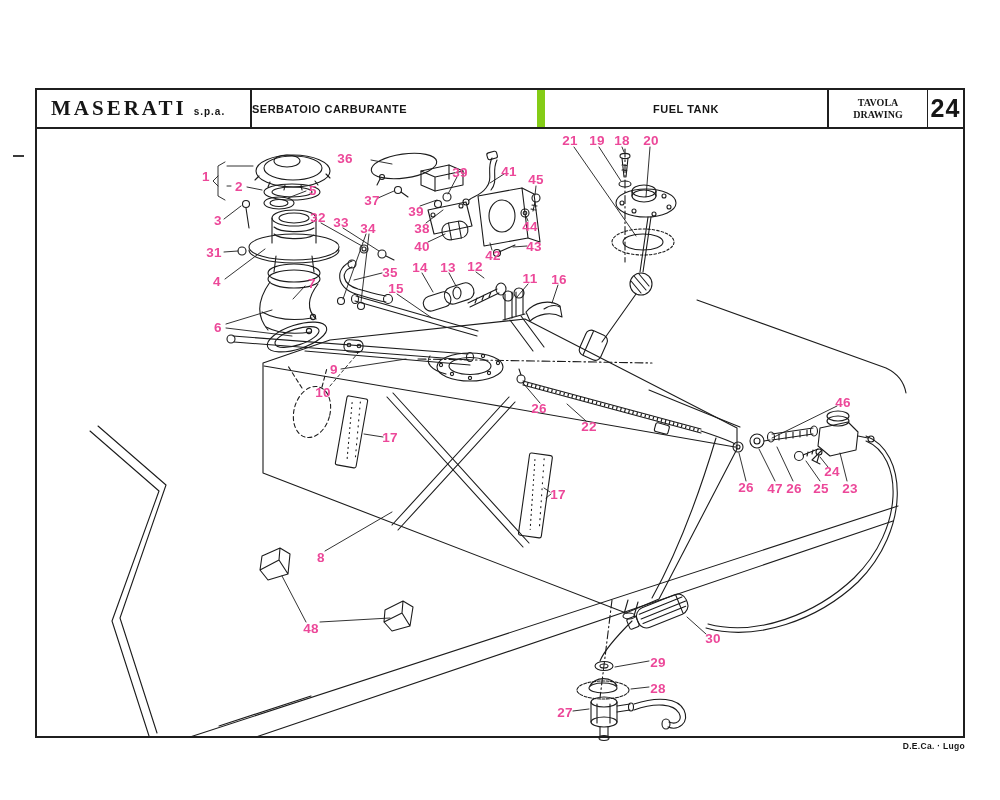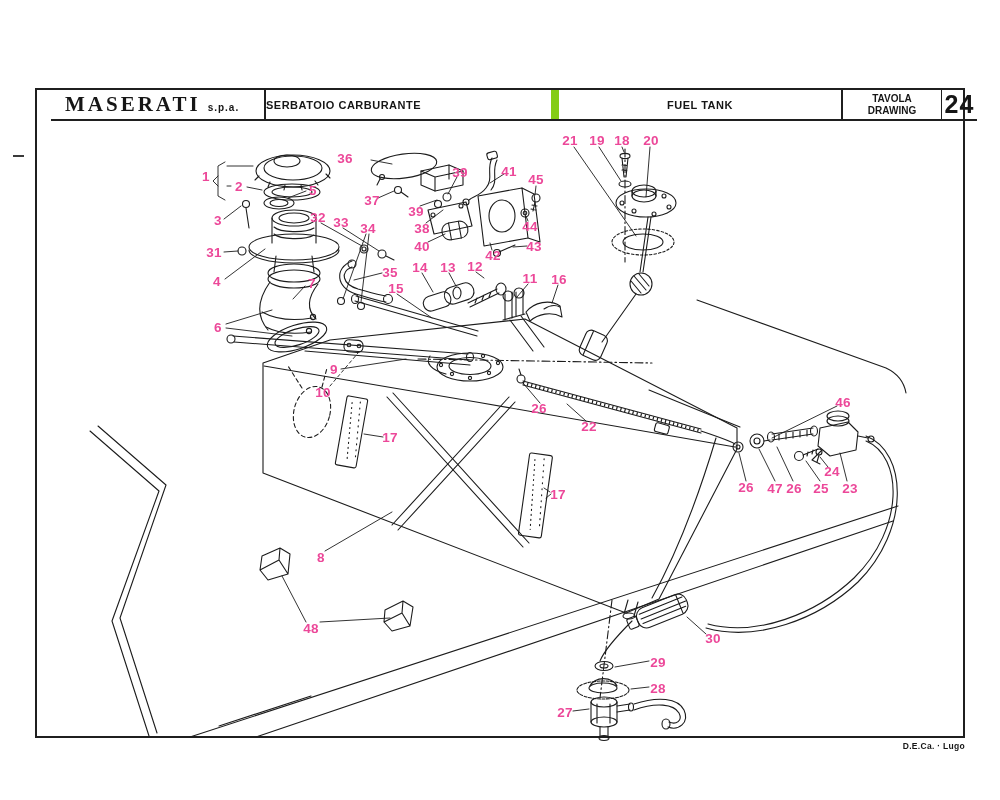--- a/index.html
+++ b/index.html
@@ -5,30 +5,30 @@
   html,body{margin:0;padding:0;}
   body{
     width:1000px;height:800px;position:relative;background:#ffffff;
     font-family:"Liberation Sans", sans-serif;color:#161616;overflow:hidden;
   }
   .page-frame{
     position:absolute;left:35px;top:88px;width:930px;height:650px;
     border:2px solid #1f1f1f;box-sizing:border-box;background:transparent;
   }
   .hdr{
-    position:absolute;left:14px;top:0;width:100%;height:31px;
+    position:absolute;left:0;top:0;width:100%;height:39px;
     border-bottom:2px solid #1f1f1f;box-sizing:border-box;display:flex;
   }
   .hdr .cell{box-sizing:border-box;display:flex;align-items:center;}
   .c-brand{width:213px;padding-left:14px;}
   .brand{font-family:"Liberation Serif", serif;font-weight:700;font-size:21px;letter-spacing:3px;}
   .brand-sfx{font-size:10px;font-weight:700;margin-left:7px;margin-top:6px;letter-spacing:1px;}
   .c-it{width:287px;border-left:2px solid #1f1f1f;}
   .c-en{width:290px;border-left:8px solid #84cc16;justify-content:center;}
-  .c-tav{width:100px;border-left:2px solid #1f1f1f;flex-direction:column;align-items:flex-start;justify-content:center;}
+  .c-tav{width:100px;border-left:2px solid #1f1f1f;flex-direction:column;align-items:flex-start;justify-content:center;font-family:Liberation Serif, serif;}
   .c-num{flex:1;border-left:1.5px solid #1f1f1f;justify-content:center;}
   .t-sm{font-size:11px;font-weight:700;letter-spacing:.5px;}
   .t-xs{font-size:10px;font-weight:700;line-height:1.2;}
   .t-num{font-size:25px;font-weight:800;letter-spacing:1px;}
   .footer-credit{
     position:absolute;left:893px;top:741px;width:72px;text-align:right;
     font-size:8.5px;font-weight:700;letter-spacing:.3px;
   }
   .margin-dash{position:absolute;left:13px;top:155px;width:11px;height:2px;background:#3a3a3a;}
   svg.art{position:absolute;left:0;top:0;}

